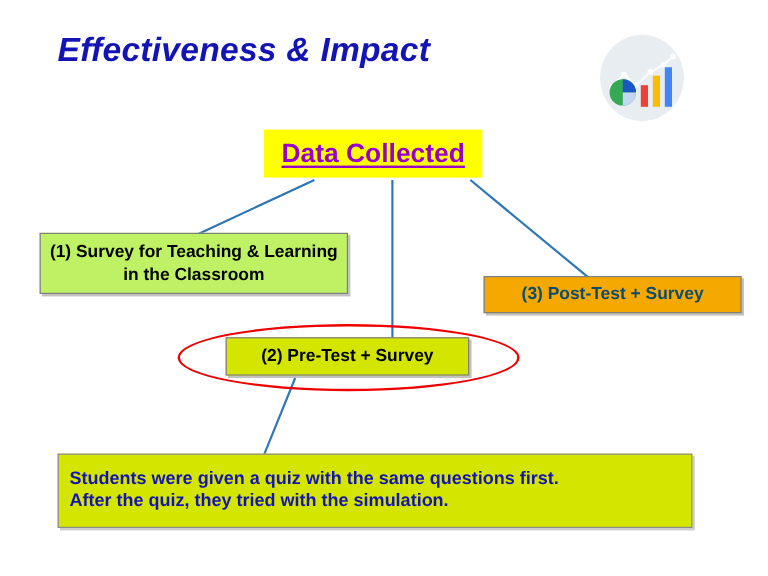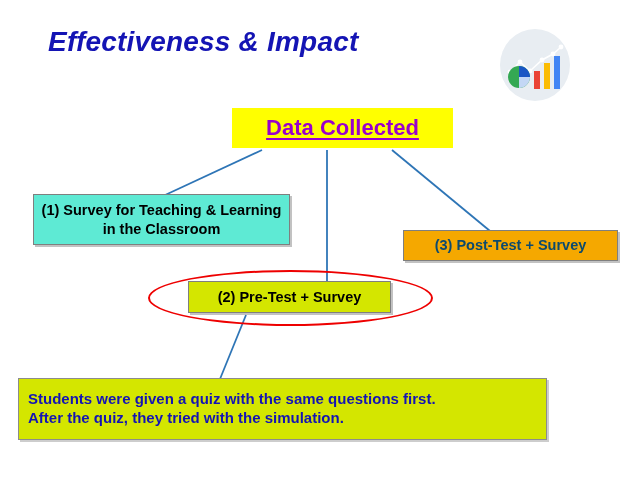--- a/index.html
+++ b/index.html
@@ -58,37 +58,37 @@
     box-sizing: border-box;
     display: flex;
     align-items: center;
     justify-content: center;
     text-align: center;
     font-weight: bold;
     line-height: 1.25;
   }
 
   #node-data-collected {
-    left: 232px;
+    left: 220px;
     top: 108px;
-    width: 221px;
+    width: 182px;
     height: 40px;
     background: #ffff00;
     color: #9900cc;
     font-size: 22px;
     text-decoration: underline;
     text-underline-offset: 3px;
   }
 
   #node-survey-teaching {
     left: 33px;
     top: 194px;
     width: 257px;
     height: 51px;
-    background: #5eead4;
+    background: #bef264;
     border: 1px solid #7f7f7f;
     box-shadow: 2px 2px 0 rgba(120,120,120,0.45);
     color: #000000;
     font-size: 14.5px;
     padding: 0 6px;
   }
 
   #node-post-test {
     left: 403px;
     top: 230px;
@@ -107,21 +107,21 @@
     width: 203px;
     height: 32px;
     background: #d4e600;
     border: 1px solid #7f7f7f;
     box-shadow: 2px 2px 0 rgba(120,120,120,0.45);
     color: #000000;
     font-size: 14.5px;
   }
 
   #node-note {
-    left: 18px;
+    left: 48px;
     top: 378px;
     width: 529px;
     height: 62px;
     background: #d4e600;
     border: 1px solid #8c8c8c;
     box-shadow: 2px 2px 0 rgba(130,130,130,0.4);
     color: #1414b4;
     font-size: 15px;
     justify-content: flex-start;
     text-align: left;

